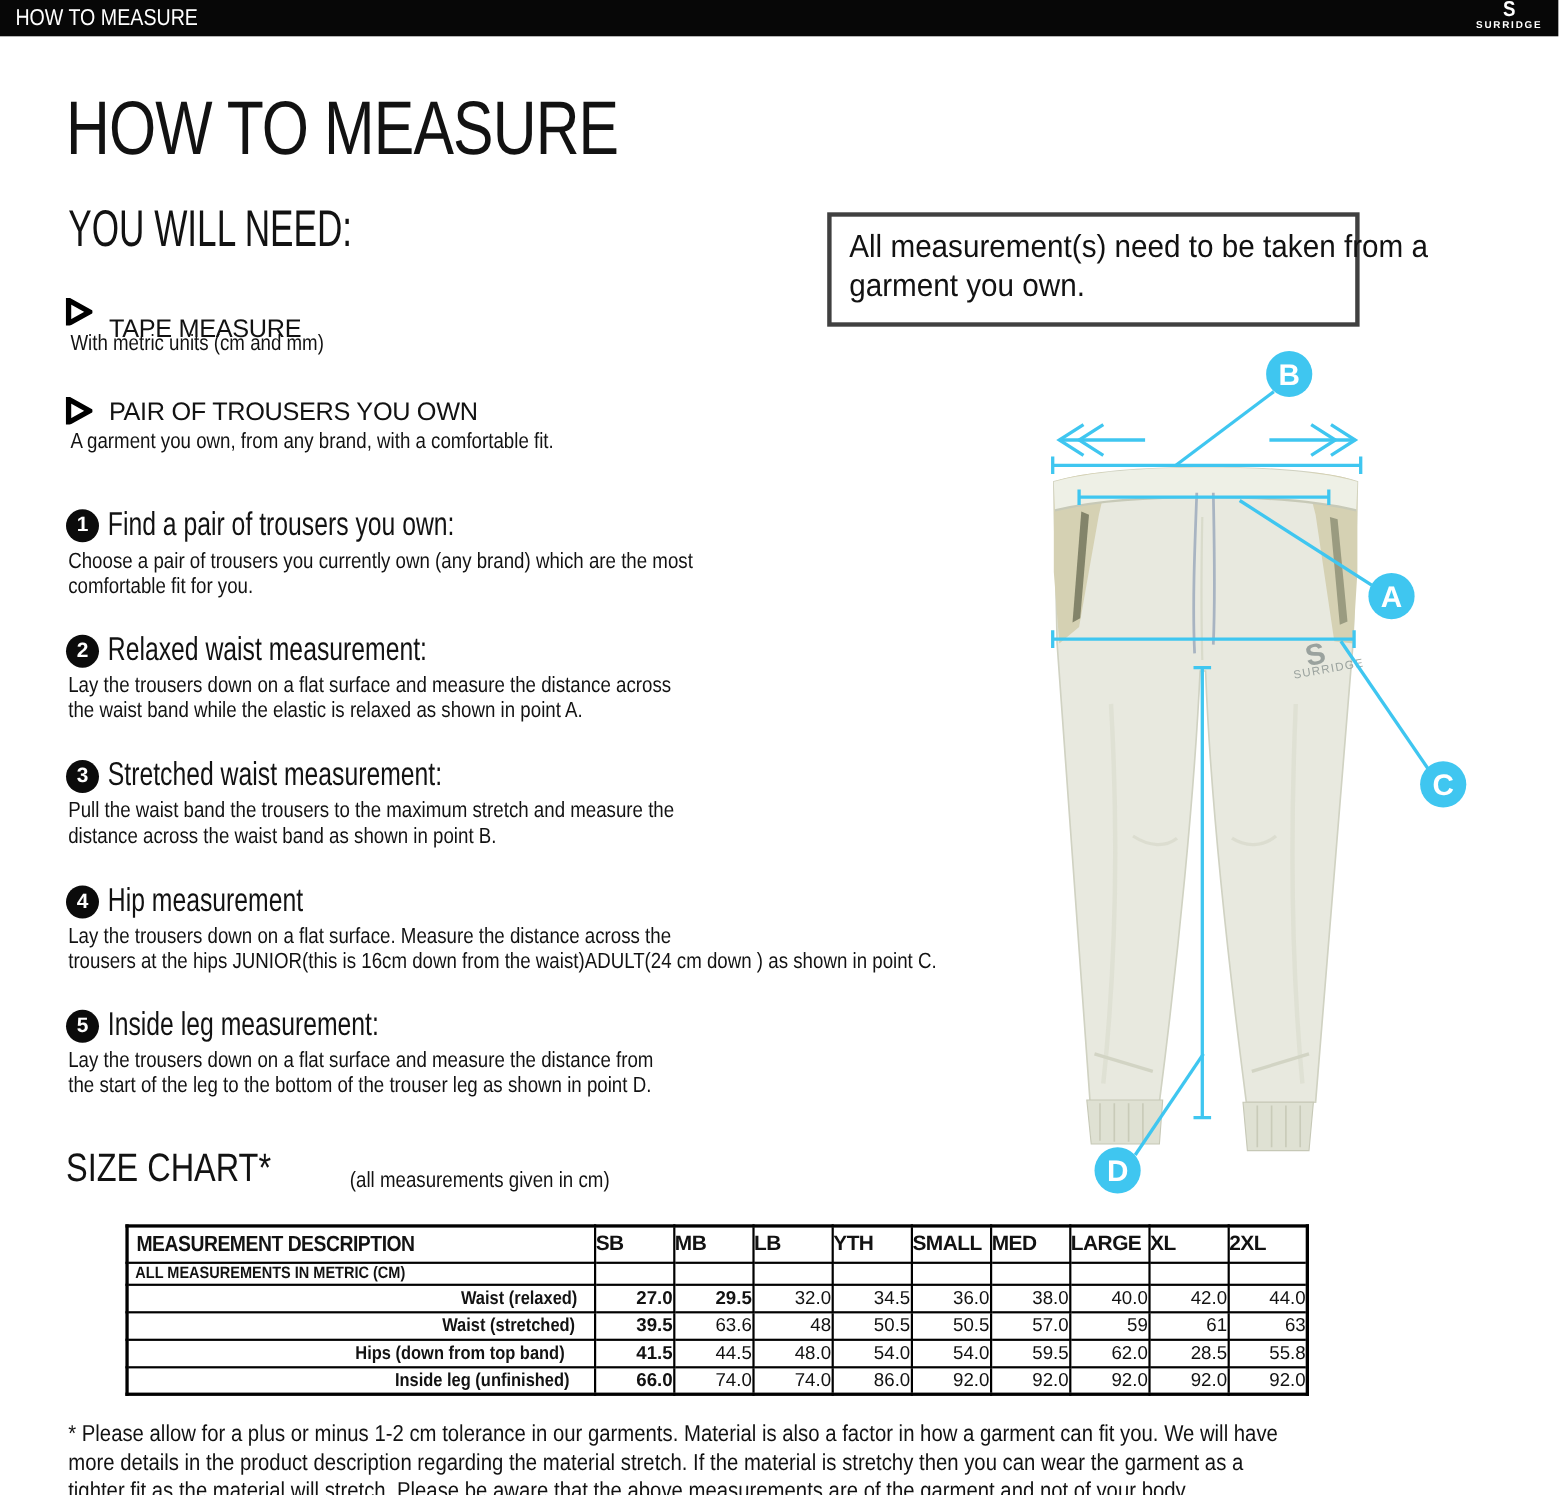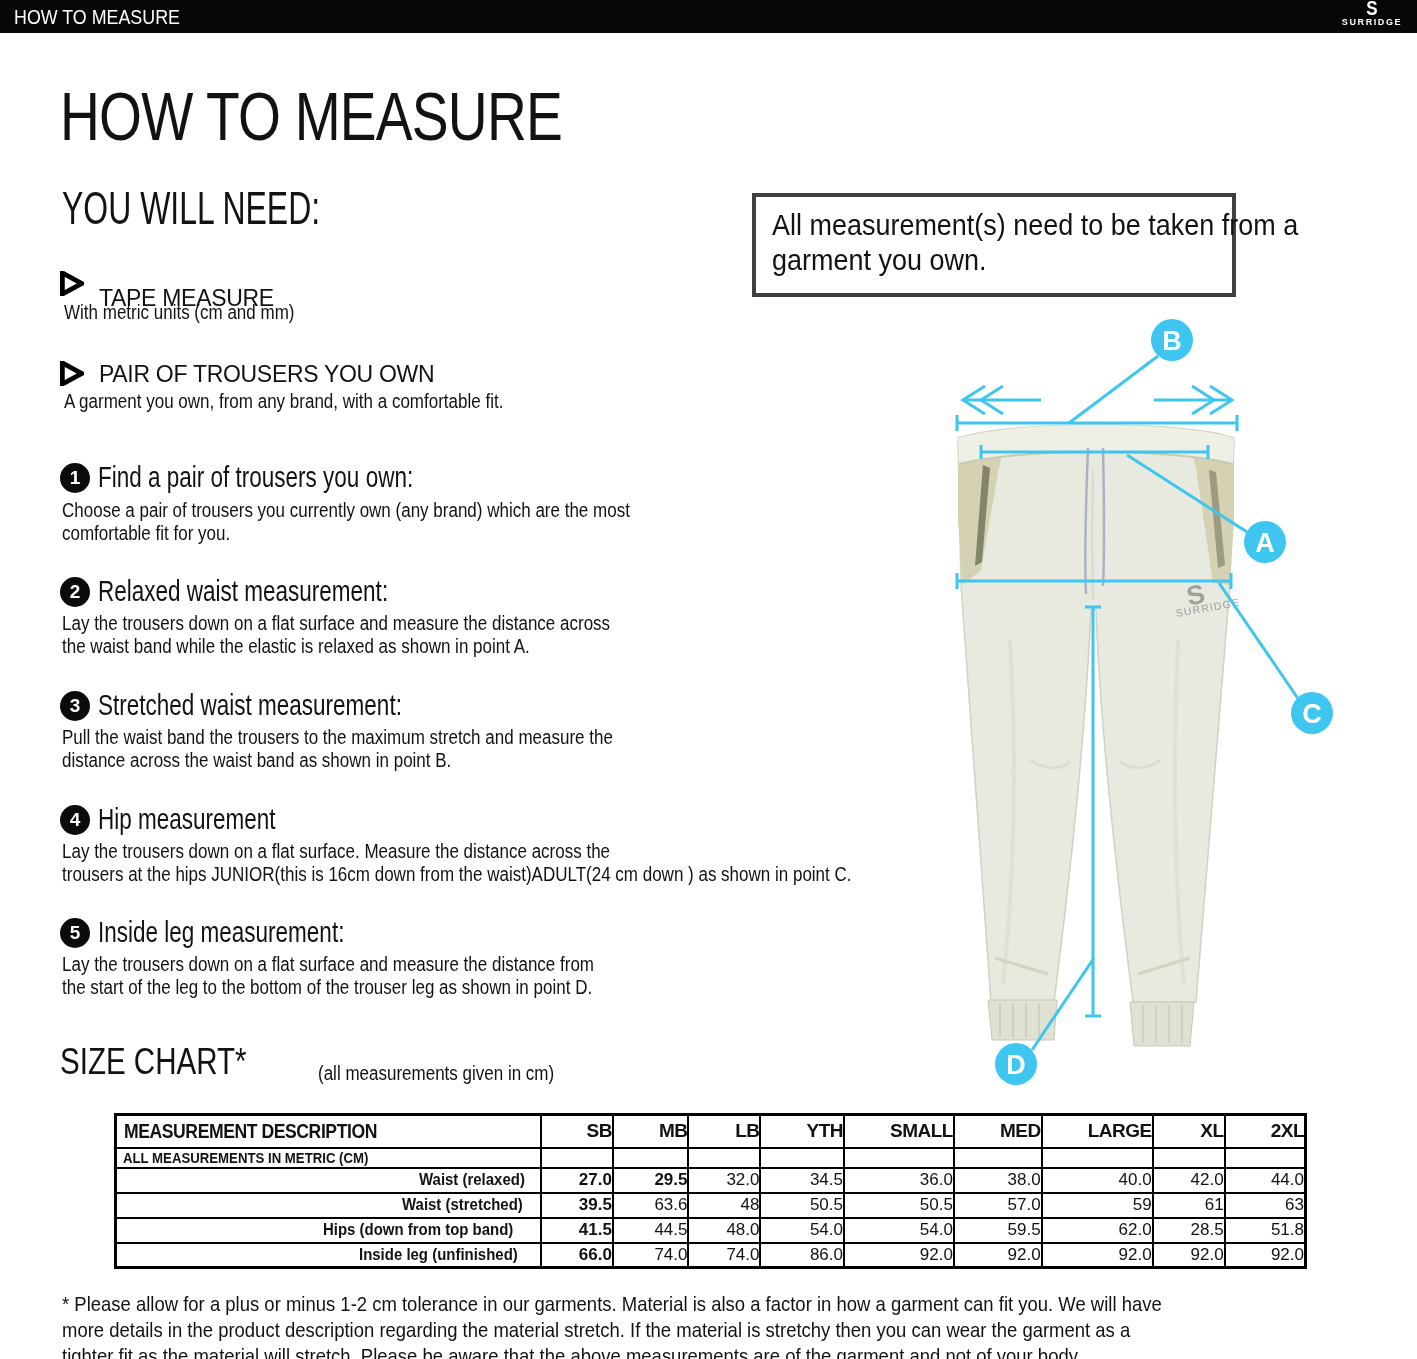--- a/index.html
+++ b/index.html
@@ -50,21 +50,21 @@
   .acc-s { stroke:var(--accent); }
   .acc-f { fill:var(--accent); }
   .marker-letter { fill:#fff; font-size:27px; font-weight:700; text-anchor:middle;
                    font-family:"Liberation Sans", sans-serif; }
   .wm { fill:#9aa29e; font-family:"Liberation Sans", sans-serif; }
 
   
   .size-table { position:absolute; left:66px; top:1113px; border-collapse:collapse;
                 border:3px solid #000; table-layout:fixed;margin-left:48px; }
   .size-table td, .size-table th { border:2px solid #000; overflow:hidden; }
-  .size-table th { height:33px; font-size:19px; font-weight:700; letter-spacing:-.5px; text-align:right;padding-left:45px; }
+  .size-table th { height:33px; font-size:19px; font-weight:700; letter-spacing:-.5px; text-align:left; }
   .size-table th.desc { text-align:left; padding-left:7px; font-size:20px; }
   .size-table th.desc span, .metric-label span, .row-label span
                 { display:inline-block; transform:scaleX(.88); transform-origin:0 0; white-space:nowrap; }
   .metric-row td { height:20px; }
   .metric-label { font-size:15px; font-weight:700; padding-left:6px; }
   .data-row td { height:25px; font-size:17px; text-align:right; }
   .row-label { text-align:left; font-weight:700; padding-left:6px; }
   td.bv { font-weight:700; }
 
   
@@ -259,21 +259,21 @@
     <tr class="data-row">
       <td class="row-label"><span>Hips (down from top band)</span></td>
       <td class="bv">41.5</td>
       <td>44.5</td>
       <td>48.0</td>
       <td>54.0</td>
       <td>54.0</td>
       <td>59.5</td>
       <td>62.0</td>
       <td>28.5</td>
-      <td>51.8</td>
+      <td>55.8</td>
     </tr>
     <tr class="data-row">
       <td class="row-label"><span>Inside leg (unfinished)</span></td>
       <td class="bv">66.0</td>
       <td>74.0</td>
       <td>74.0</td>
       <td>86.0</td>
       <td>92.0</td>
       <td>92.0</td>
       <td>92.0</td>

